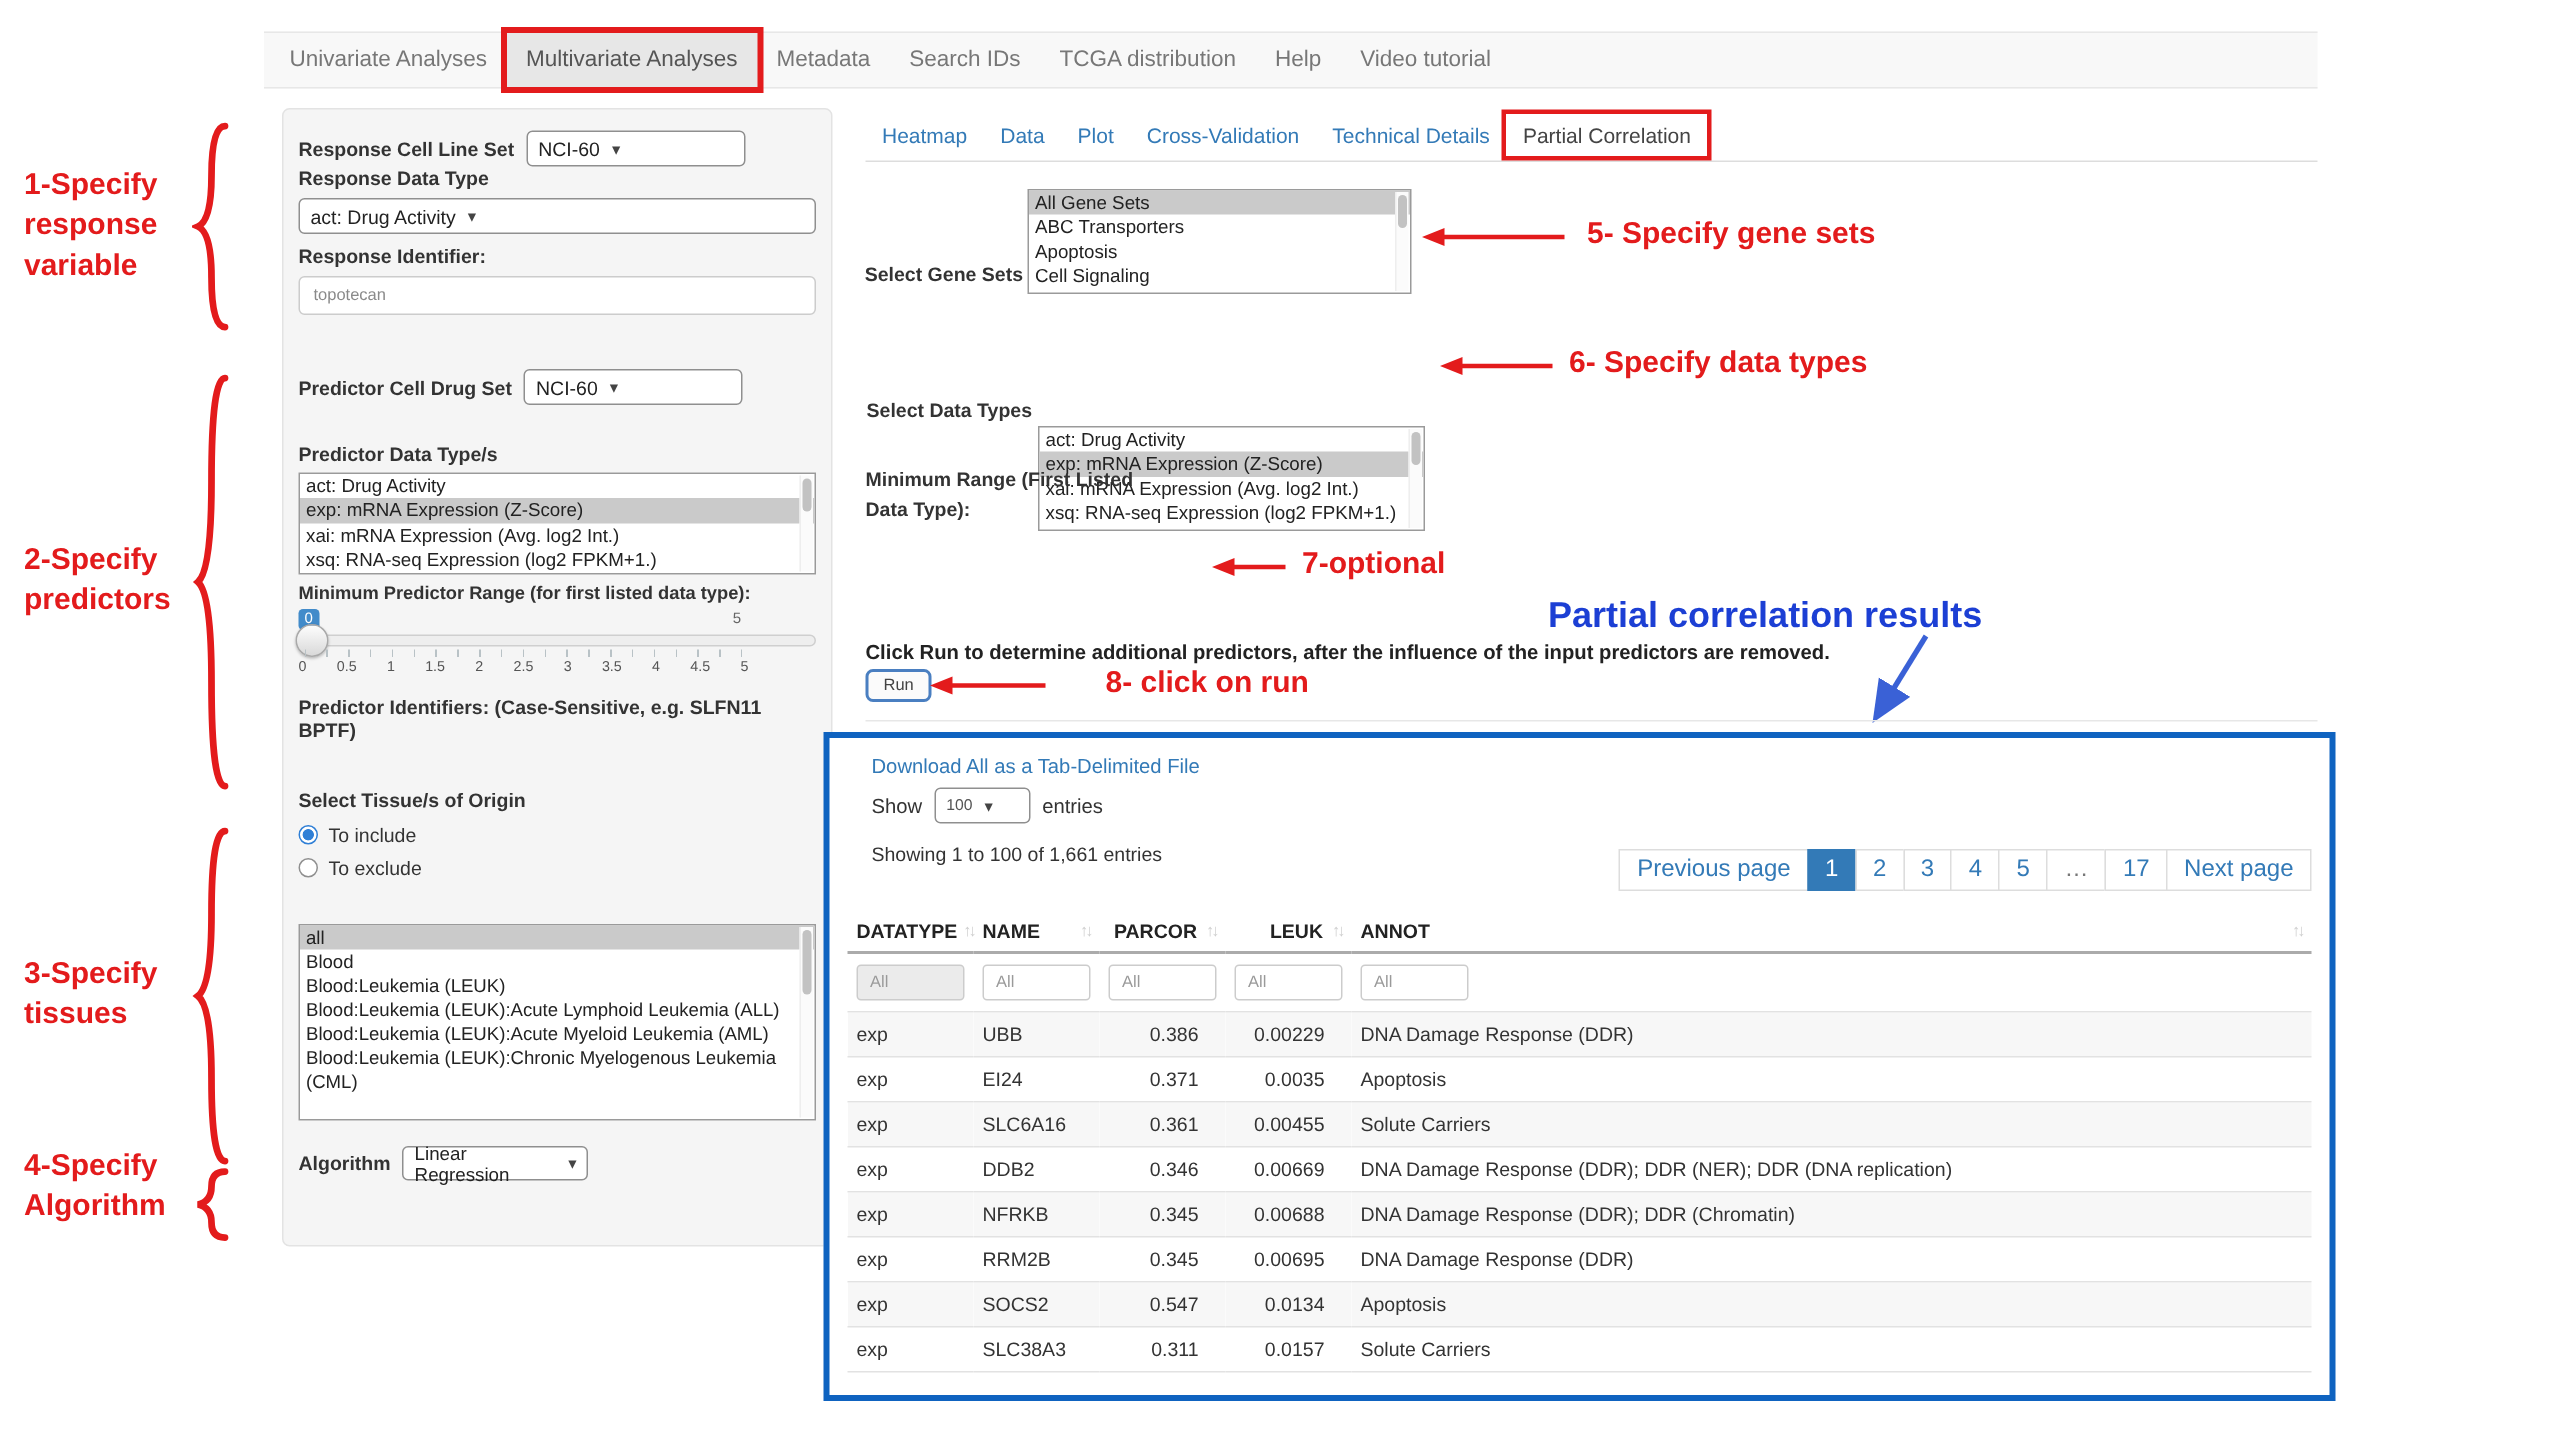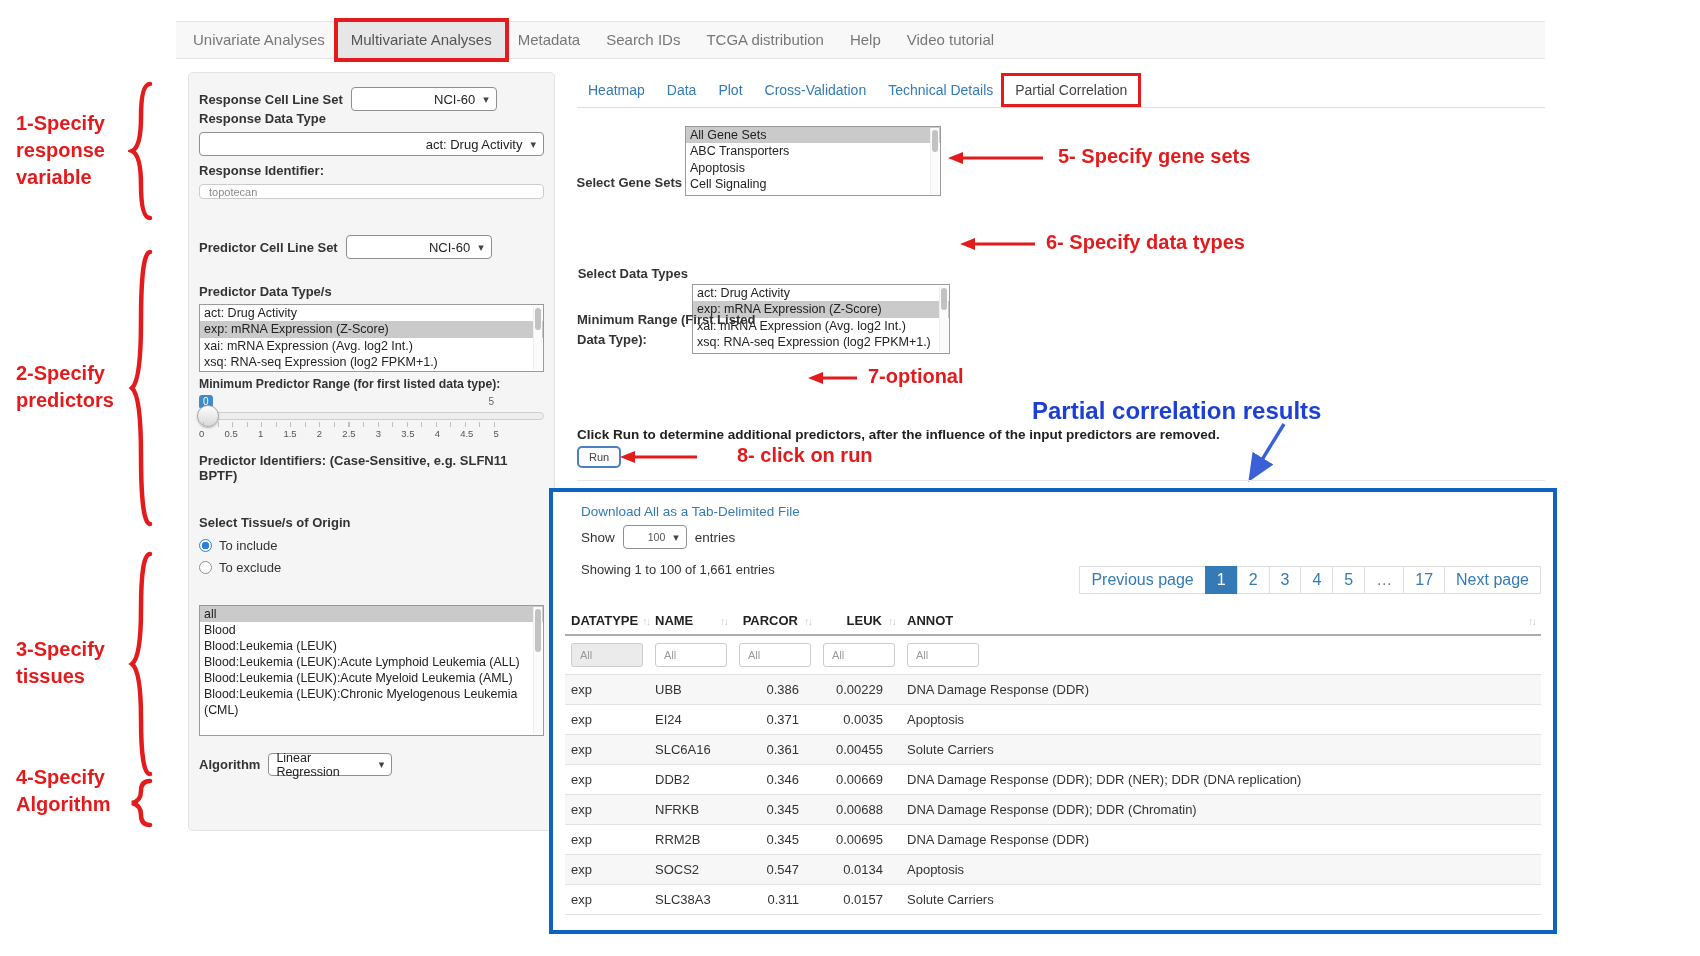--- a/index.html
+++ b/index.html
@@ -19,25 +19,25 @@
   .rlabel { color:#e31b1c; font-weight:bold; font-size:20px; white-space:nowrap; }
   .brace { stroke:#e31b1c; stroke-width:4.5; fill:none; stroke-linecap:round; }
   .results-title { color:#1c3fd4; font-weight:bold; font-size:24px; white-space:nowrap; }
 
   
   .panel { position:absolute; left:188px; top:72px; width:367px; height:759px;
     background:#f5f5f5; border:1px solid #e3e3e3; border-radius:5px; padding:14px 10px 10px 10px;
     font-size:13px; color:#333; }
   .lbl { font-weight:bold; font-size:13px; color:#333; }
   .row-inline { display:flex; align-items:center; gap:8px; }
-  .selbox { display:inline-flex; align-items:center; justify-content:flex-end;
+  .selbox { display:inline-flex; align-items:center; justify-content:flex-start;
     background:#fff; border:1px solid #8f8f8f; border-radius:4px; height:24px; padding:0 7px;
     font-size:13px; color:#222; cursor:pointer; }
   .chev { font-size:11px; color:#444; margin-left:8px; }
-  .tinput { width:100%; height:15px; border:1px solid #ccc; border-radius:4px; background:#fff;
+  .tinput { width:100%; height:26px; border:1px solid #ccc; border-radius:4px; background:#fff;
     padding:0 9px; font-size:11px; color:#8a8a8a; font-family:inherit; }
   .listbox { position:relative; background:#fff; border:1px solid #9a9a9a; overflow:hidden; }
   .listbox .opt { font-size:12.5px; line-height:16.4px; padding:0 4px; white-space:nowrap; color:#222; cursor:pointer; }
   .listbox .opt.sel { background:#cacaca; }
   #lb-tissues .opt { white-space:normal; line-height:16px; font-size:12.4px; }
   .sbar { position:absolute; top:1px; right:1px; bottom:1px; width:9px; background:#fbfbfb; border-left:1px solid #eee; }
   .sbar .sthumb { position:absolute; top:2px; left:1px; width:6px; height:34%; background:#c2c2c2; border-radius:4px; }
 
   
   .slider { position:relative; }
@@ -149,21 +149,21 @@
 
     <div class="lbl" style="">Response Data Type</div>
     <div class="selbox" style="width:100%; margin-top:6px;">
       <span>act: Drug Activity</span>
       <span class="chev">▾</span>
     </div>
     <div class="lbl" style="margin-top:7px;">Response Identifier:</div>
     <input class="tinput" style="margin-top: 6px;" value="topotecan">
 
     <div class="row-inline" style="margin-top:36px;">
-      <span class="lbl">Predictor Cell Line Set</span>
+      <span class="lbl">Predictor Cell Drug Set</span>
       <span class="selbox" style="width:146px;">
         <span>NCI-60</span>
         <span class="chev">▾</span>
       </span>
     </div>
 
     <div class="lbl" style="margin-top:25px;">Predictor Data Type/s</div>
     <div class="listbox" id="lb-predtypes" style="margin-top:5px; height:68px;">
         <div class="opt">act: Drug Activity</div>
         <div class="opt sel">exp: mRNA Expression (Z-Score)</div>

